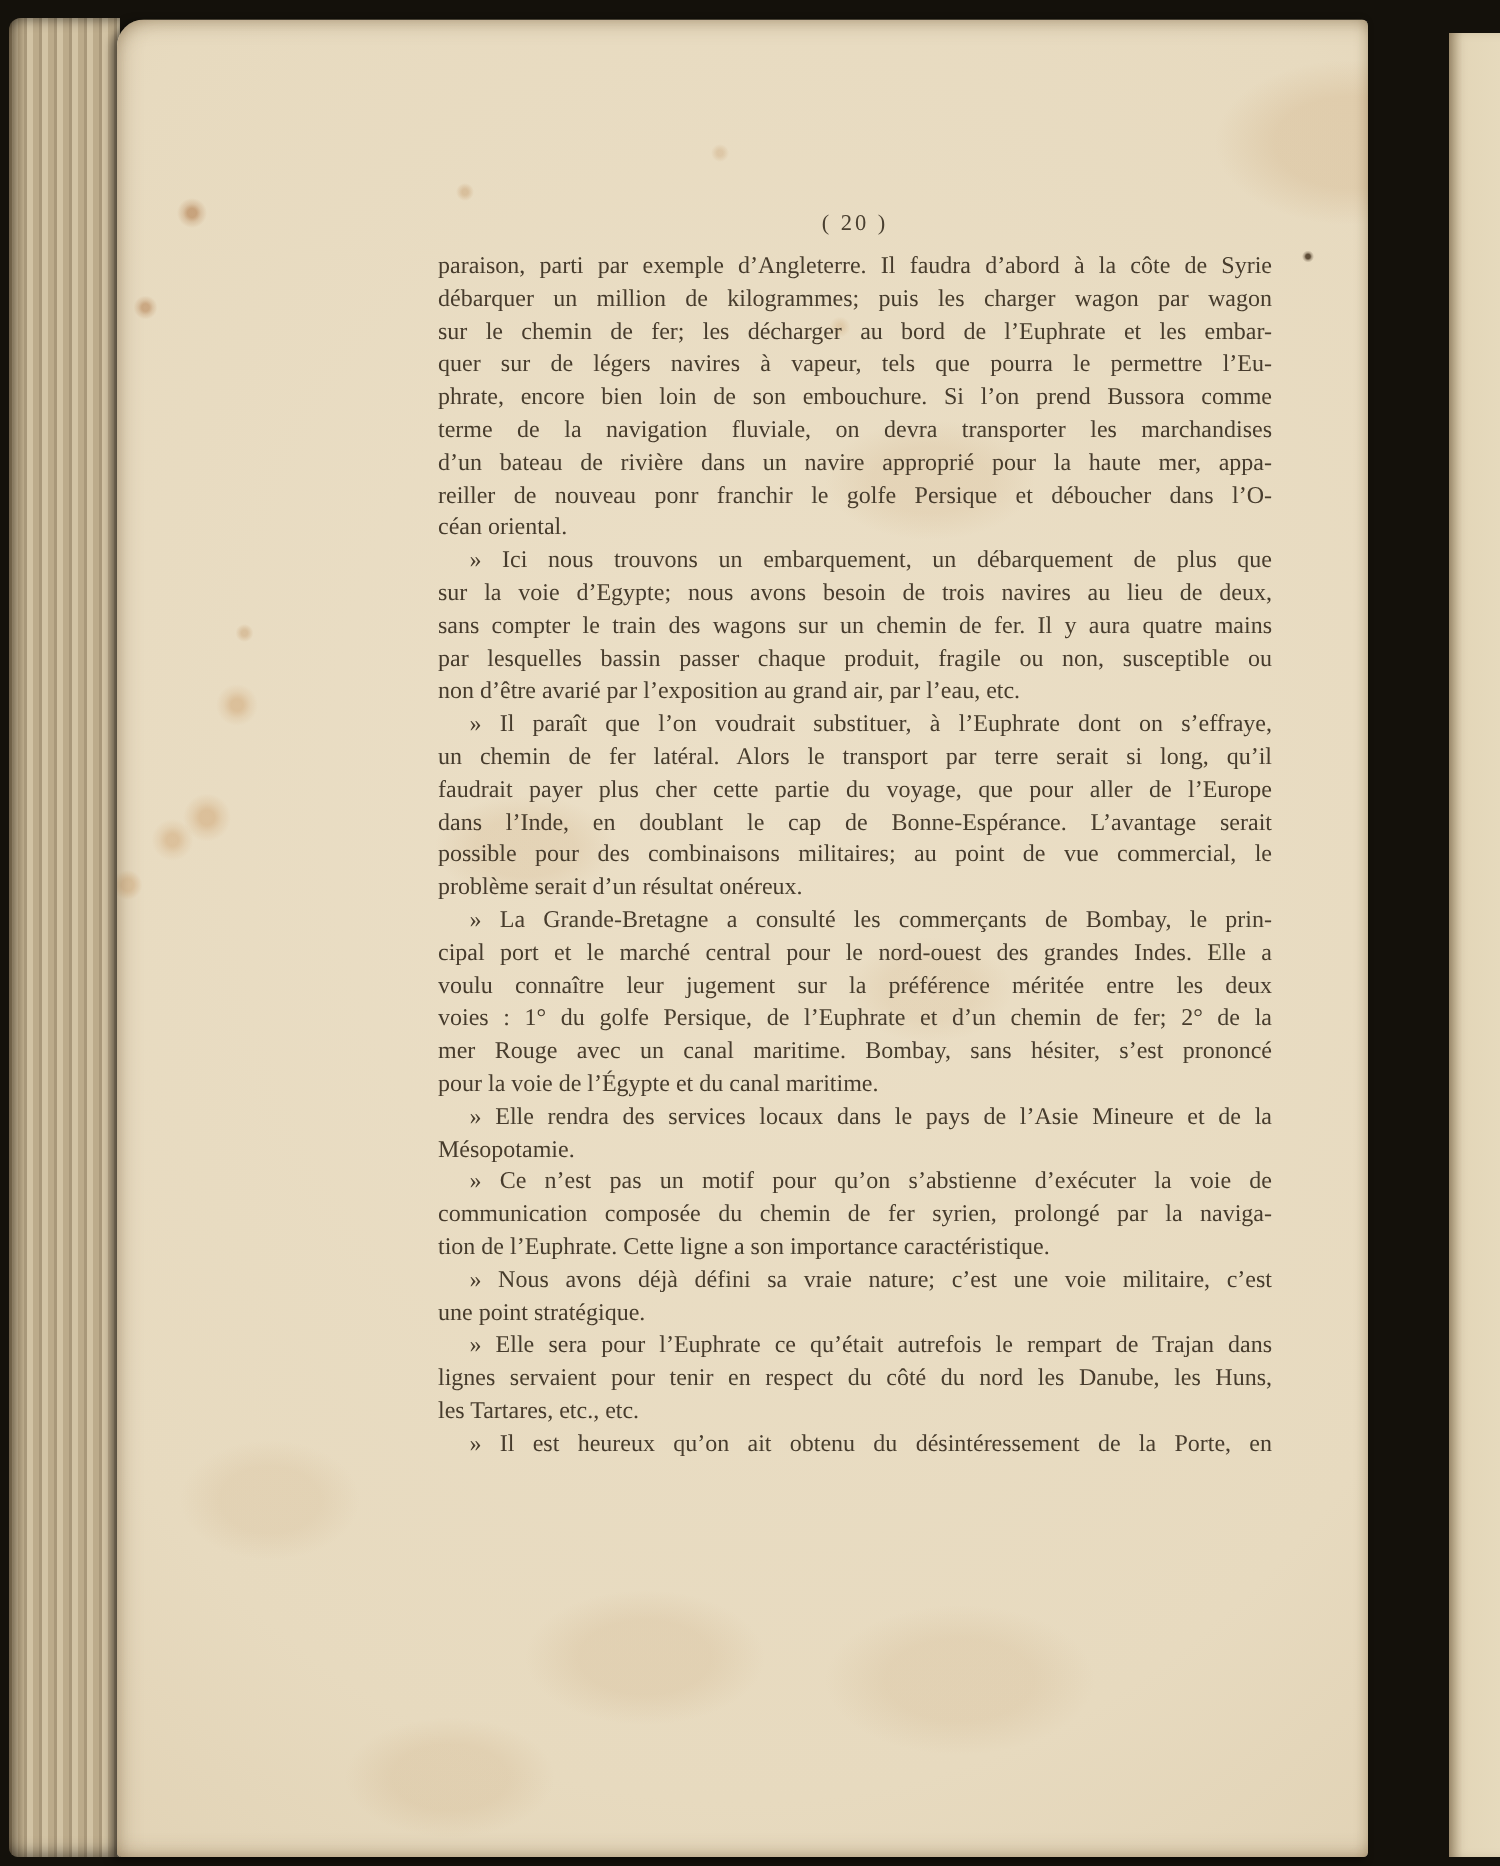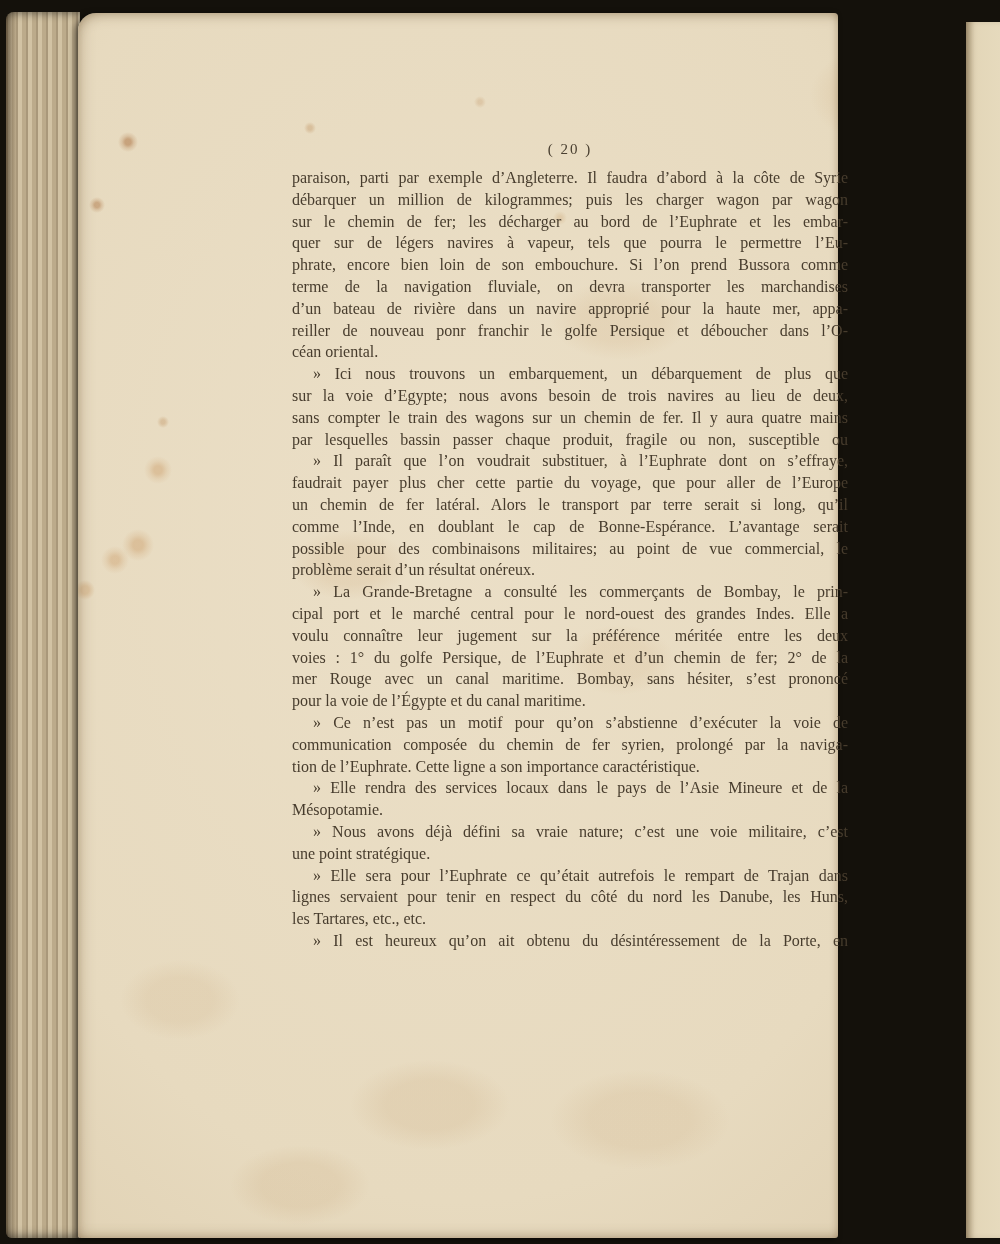--- a/index.html
+++ b/index.html
@@ -21,21 +21,21 @@
     box-shadow: inset 0 6px 8px -5px rgba(0,0,0,.5), inset 0 -8px 10px -6px rgba(0,0,0,.5);
   }
   
   .next-page{
     position:absolute;left:966px;top:22px;width:34px;height:1216px;
     background:linear-gradient(90deg,#cdbd9c 0,#e3d6b8 9px,#e6dabd 100%);
     box-shadow: inset 7px 0 9px -5px rgba(80,60,35,.6);
   }
   
   .main-page{
-    position:absolute;left:78px;top:13px;width:760px;height:1225px;
+    position:absolute;left:78px;top:13px;width:834px;height:1225px;
     border-radius:18px 4px 3px 3px;
     background:
       
       radial-gradient(circle at 794px 158px, rgba(70,52,32,.85) 0 1.5px, rgba(70,52,32,.35) 2.5px, transparent 4px),
       
       radial-gradient(circle at 50px 129px, rgba(168,108,58,.5) 0 3px, rgba(168,108,58,.22) 6px, transparent 10px),
       radial-gradient(circle at 19px 192px, rgba(168,108,58,.45) 0 2.5px, rgba(168,108,58,.2) 5px, transparent 8px),
       radial-gradient(circle at 232px 115px, rgba(180,126,70,.3) 0 2px, transparent 6px),
       radial-gradient(circle at 402px 89px, rgba(180,126,70,.22) 0 2px, transparent 6px),
       radial-gradient(circle at 482px 205px, rgba(190,140,80,.22) 0 2px, transparent 7px),
@@ -102,45 +102,46 @@
         <div class="line">terme de la navigation fluviale, on devra transporter les marchandises</div>
         <div class="line">d’un bateau de rivière dans un navire approprié pour la haute mer, appa-</div>
         <div class="line">reiller de nouveau ponr franchir le golfe Persique et déboucher dans l’O-</div>
         <div class="line last">céan oriental.</div>
       </div>
       <div>
         <div class="line indent">» Ici nous trouvons un embarquement, un débarquement de plus que</div>
         <div class="line">sur la voie d’Egypte; nous avons besoin de trois navires au lieu de deux,</div>
         <div class="line">sans compter le train des wagons sur un chemin de fer. Il y aura quatre mains</div>
         <div class="line">par lesquelles bassin passer chaque produit, fragile ou non, susceptible ou</div>
+        <div class="line last">non d’être avarié par l’exposition au grand air, par l’eau, etc.</div>
       </div>
       <div>
         <div class="line indent">» Il paraît que l’on voudrait substituer, à l’Euphrate dont on s’effraye,</div>
+        <div class="line">un chemin de fer latéral. Alors le transport par terre serait si long, qu’il</div>
         <div class="line">faudrait payer plus cher cette partie du voyage, que pour aller de l’Europe</div>
-        <div class="line">un chemin de fer latéral. Alors le transport par terre serait si long, qu’il</div>
-        <div class="line">comme l’Inde, en doublant le cap de Bonne-Espérance. L’avantage serait</div>
+        <div class="line">dans l’Inde, en doublant le cap de Bonne-Espérance. L’avantage serait</div>
         <div class="line">possible pour des combinaisons militaires; au point de vue commercial, le</div>
         <div class="line last">problème serait d’un résultat onéreux.</div>
       </div>
       <div>
         <div class="line indent">» La Grande-Bretagne a consulté les commerçants de Bombay, le prin-</div>
         <div class="line">cipal port et le marché central pour le nord-ouest des grandes Indes. Elle a</div>
         <div class="line">voulu connaître leur jugement sur la préférence méritée entre les deux</div>
         <div class="line">voies : 1° du golfe Persique, de l’Euphrate et d’un chemin de fer; 2° de la</div>
         <div class="line">mer Rouge avec un canal maritime. Bombay, sans hésiter, s’est prononcé</div>
         <div class="line last">pour la voie de l’Égypte et du canal maritime.</div>
       </div>
       <div>
+        <div class="line indent">» Elle rendra des services locaux dans le pays de l’Asie Mineure et de la</div>
+        <div class="line last">Mésopotamie.</div>
+      </div>
+      <div>
         <div class="line indent">» Ce n’est pas un motif pour qu’on s’abstienne d’exécuter la voie de</div>
         <div class="line">communication composée du chemin de fer syrien, prolongé par la naviga-</div>
         <div class="line last">tion de l’Euphrate. Cette ligne a son importance caractéristique.</div>
-      </div>
-      <div>
-        <div class="line indent">» Elle rendra des services locaux dans le pays de l’Asie Mineure et de la</div>
-        <div class="line last">Mésopotamie.</div>
       </div>
       <div>
         <div class="line indent">» Nous avons déjà défini sa vraie nature; c’est une voie militaire, c’est</div>
         <div class="line last">une point stratégique.</div>
       </div>
       <div>
         <div class="line indent">» Elle sera pour l’Euphrate ce qu’était autrefois le rempart de Trajan dans</div>
         <div class="line">lignes servaient pour tenir en respect du côté du nord les Danube, les Huns,</div>
         <div class="line last">les Tartares, etc., etc.</div>
       </div>

